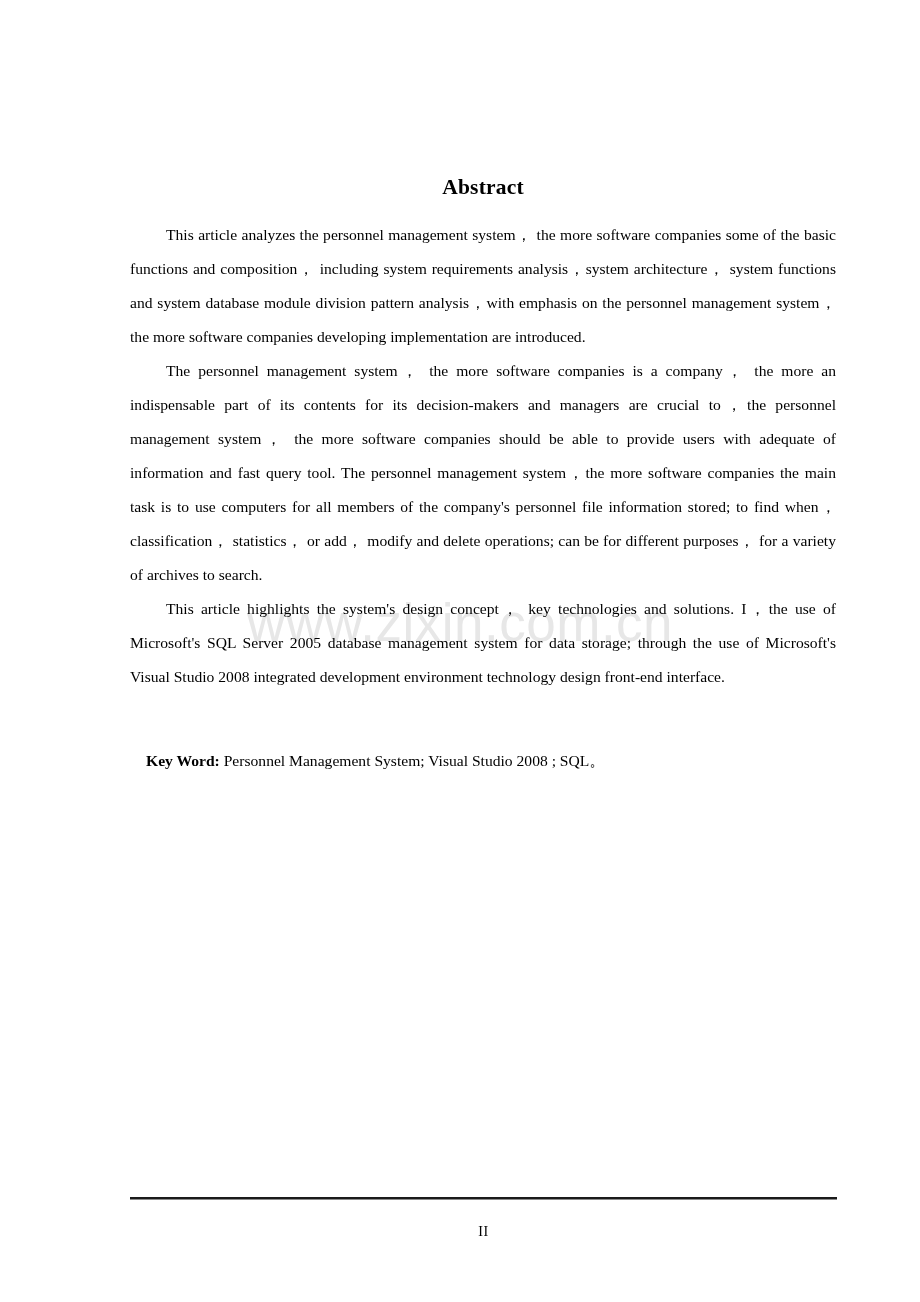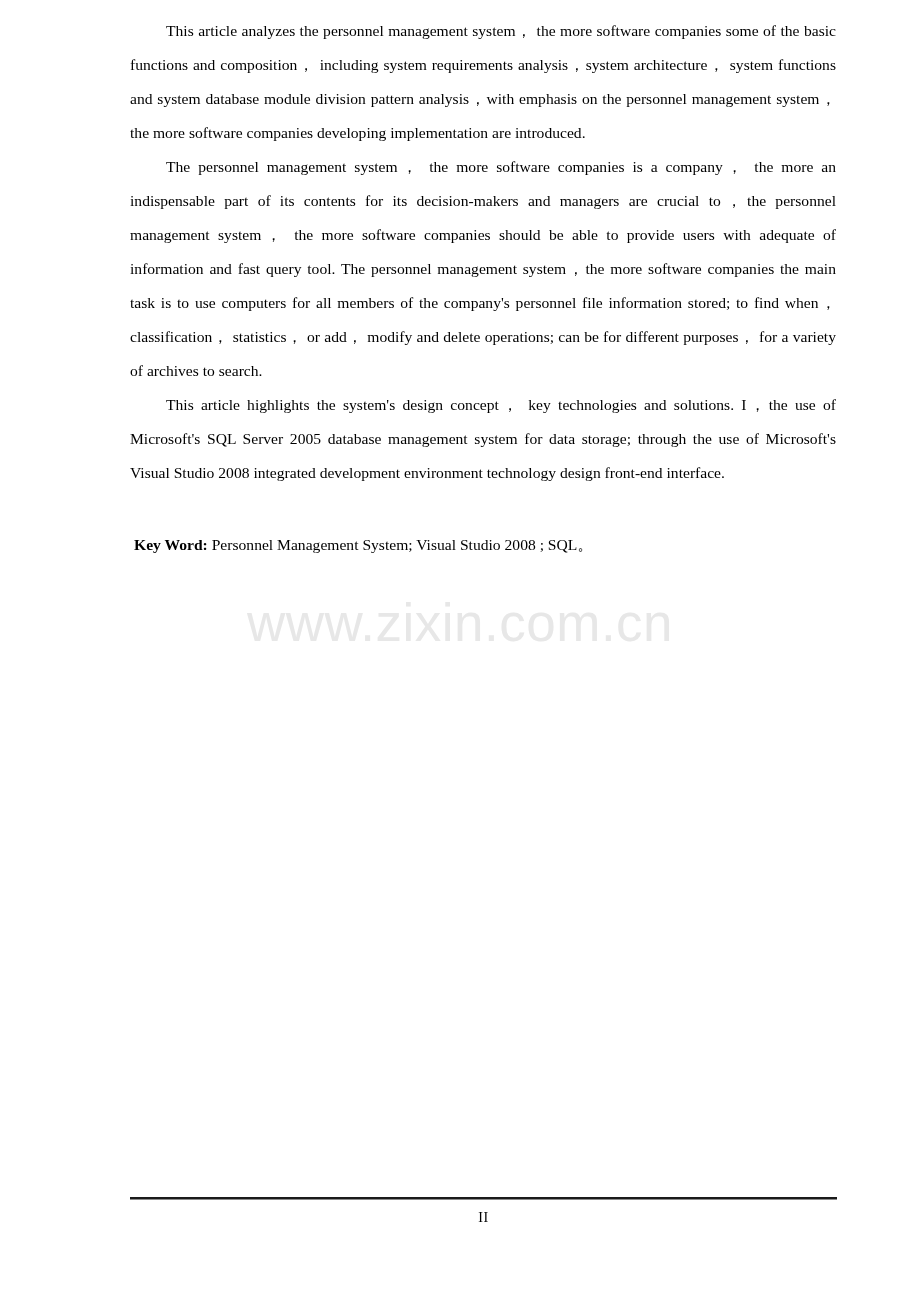--- a/index.html
+++ b/index.html
@@ -70,21 +70,21 @@
     text-indent: 36px;
     word-spacing: 0px;
     hyphens: none;
   }
 
   .body-par:first-of-type {
     margin-top: 14px;
   }
 
   .keyword-line {
-    margin: 4px;
+    margin: 16px;
     padding: 0;
     font-size: 15.6px;
     line-height: 34px;
     text-align: left;
     text-indent: 0;
     padding-top: 34px;
   }
 
   .kw-label {
     font-weight: bold;
@@ -103,36 +103,37 @@
     width: 100%;
     height: 0;
     border: 0;
     margin: 0;
     border-top: 2px solid #1a1a1a;
     border-bottom: 1px solid #8a8a8a;
   }
 
   .footer-pageno {
     margin: 0;
-    padding-top: 8px;
+    padding-top: 22px;
     text-align: center;
     font-size: 14px;
     line-height: 20px;
     letter-spacing: 0.5px;
   }
 </style>
 </head>
 <body>
 
 <div class="page">
 
   <div class="watermark">www.zixin.com.cn</div>
 
   <div class="content">
 
+    <h1 class="doc-title">Abstract</h1>
 
     <p class="body-par">This article analyzes the personnel management system，  the more software companies some of the basic functions and composition，  including system requirements analysis，system architecture，  system functions and system database module division pattern analysis，with emphasis on the personnel management system，  the more software companies developing implementation are introduced.</p>
 
     <p class="body-par">The personnel management system，  the more software companies is a company，  the more an indispensable part of its contents for its decision-makers and managers are crucial to，the personnel management system，  the more software companies should be able to provide users with adequate of information and fast query tool. The personnel management system，the more software companies the main task is to use computers for all members of the company's personnel file information stored; to find when，  classification，  statistics，  or add，  modify and delete operations; can be for different purposes，  for a variety of archives to search.</p>
 
     <p class="body-par">This article highlights the system's design concept，  key technologies and solutions. I，the use of Microsoft's SQL Server 2005 database management system for data storage; through the use of Microsoft's Visual Studio 2008 integrated development environment technology design front-end interface.</p>
 
     <p class="keyword-line"><span class="kw-label">Key Word:</span><span class="kw-value"> Personnel Management System; Visual Studio 2008 ; SQL。</span></p>
 
   </div>

